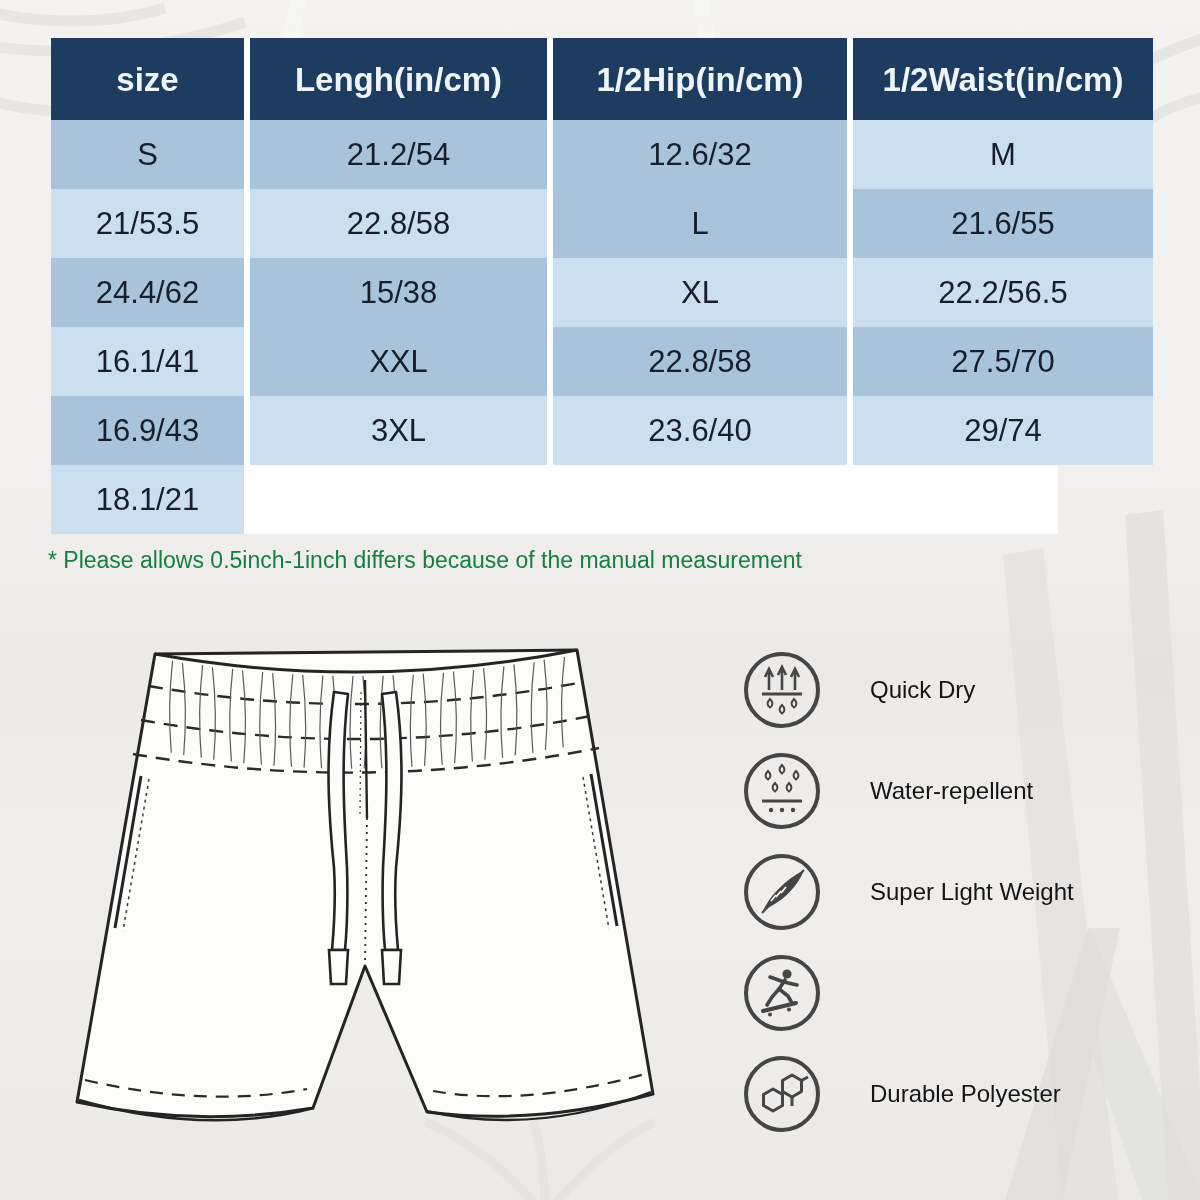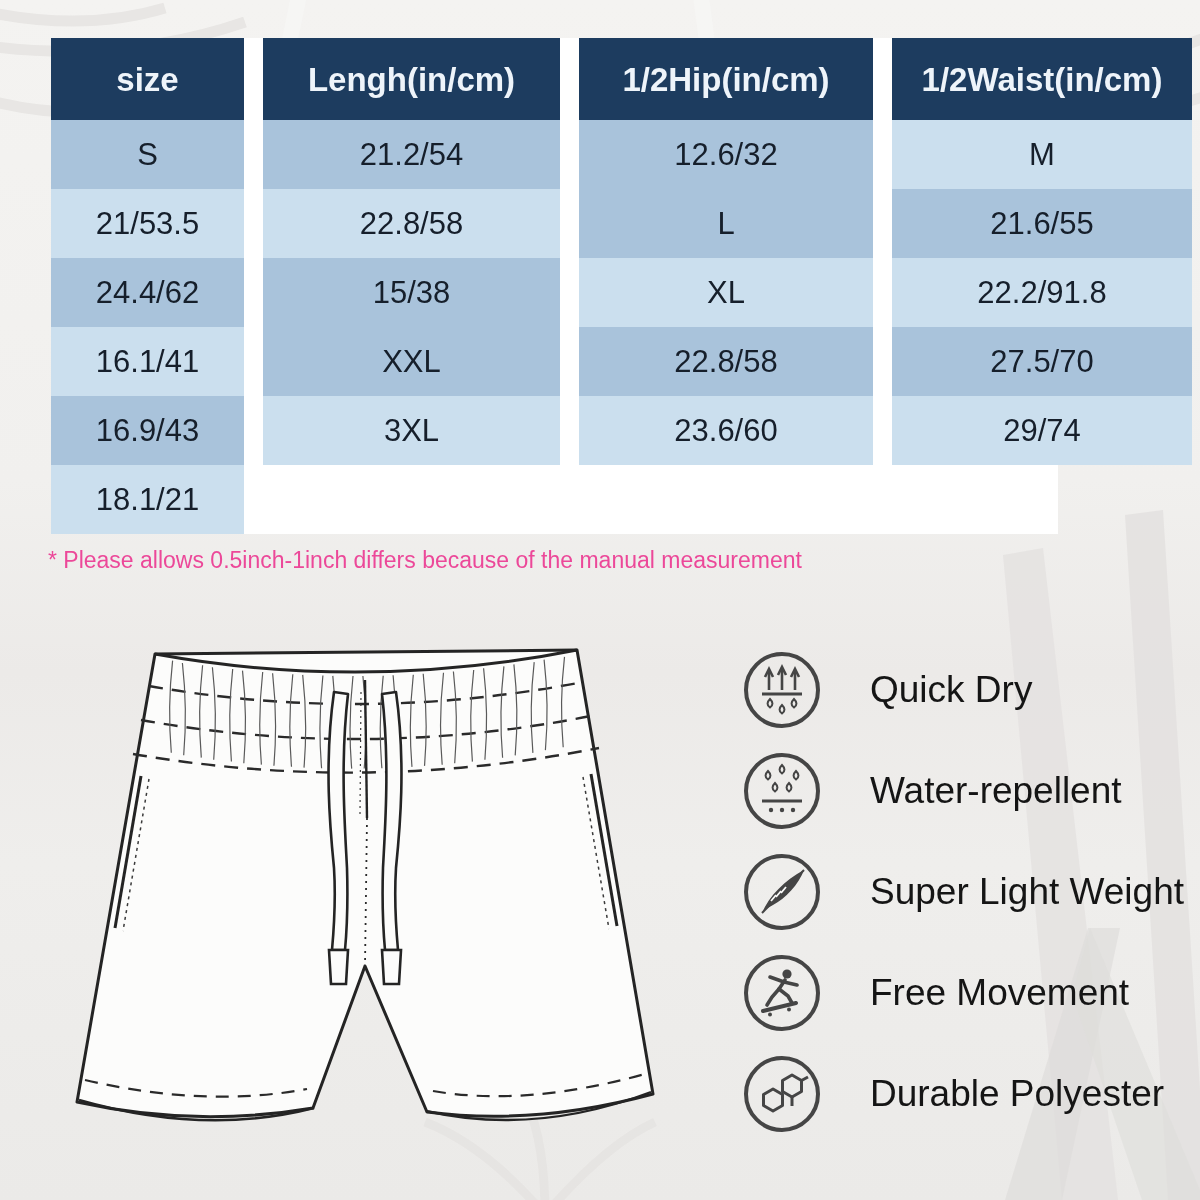--- a/index.html
+++ b/index.html
@@ -9,44 +9,44 @@
     background:linear-gradient(180deg,#f4f3f1 0%,#f1f0ee 40%,#eceae8 56%,#efeeec 72%,#ebeae8 100%);
   }
   .decor{position:absolute;inset:0;z-index:0;}
   .content{position:absolute;inset:0;z-index:1;}
 
   
   .size-table{
     position:absolute;left:51px;top:38px;width:1007px;height:496px;
     display:grid;grid-template-columns:193px 297px 294px 300px;
     grid-template-rows:82px repeat(6,69px);
-    gap:0 19px;background:#ffffff;
+    gap:0 6px;background:#ffffff;
   }
   .cell{display:flex;align-items:center;justify-content:center;line-height:1;}
   .th{background:#1d3c5f;color:#eef4fa;font-size:33px;font-weight:bold;}
   .td{font-size:31px;color:#161f2b;}
   .row-med{background:#a9c3db;}
   .row-light{background:#cbdfee;}
 
   .note{
     position:absolute;left:48px;top:547px;width:820px;
-    font-size:23px;color:#ec4899;letter-spacing:0;
+    font-size:23px;color:#15803d;letter-spacing:0;
   }
 
   
   .shorts{position:absolute;left:55px;top:628px;width:620px;height:520px;}
 
   
   .features{
     position:absolute;left:742px;top:650px;width:450px;
     display:flex;flex-direction:column;gap:21px;
   }
   .feature{display:flex;align-items:center;gap:48px;height:80px;}
   .fi{width:80px;height:80px;flex:0 0 80px;}
-  .flabel{font-size:37px;color:#151515;white-space:nowrap;}
+  .flabel{font-size:24px;color:#151515;white-space:nowrap;}
 </style>
 </head>
 <body>
 
 <svg class="decor" viewBox="0 0 1200 1200" aria-hidden="true">
   <g fill="none" stroke="#e7e5e3" stroke-width="11" opacity="0.9">
     <path d="M-20,45 Q120,65 245,22"></path>
     <path d="M-30,95 Q100,135 215,82"></path>
     <path d="M-12,12 Q85,32 165,8"></path>
     <path d="M1215,35 Q1120,62 1058,132"></path>
@@ -82,30 +82,30 @@
     <div class="cell td row-light">M</div>
     <div class="cell td row-light">21/53.5</div>
     <div class="cell td row-light">22.8/58</div>
 
     <div class="cell td row-med">L</div>
     <div class="cell td row-med">21.6/55</div>
     <div class="cell td row-med">24.4/62</div>
     <div class="cell td row-med">15/38</div>
 
     <div class="cell td row-light">XL</div>
-    <div class="cell td row-light">22.2/91.8</div>
+    <div class="cell td row-light">22.2/56.5</div>
     <div class="cell td row-light">16.1/41</div>
 
     <div class="cell td row-med">XXL</div>
     <div class="cell td row-med">22.8/58</div>
     <div class="cell td row-med">27.5/70</div>
     <div class="cell td row-med">16.9/43</div>
 
     <div class="cell td row-light">3XL</div>
-    <div class="cell td row-light">23.6/60</div>
+    <div class="cell td row-light">23.6/40</div>
     <div class="cell td row-light">29/74</div>
     <div class="cell td row-light">18.1/21</div>
   </div>
 
   <div class="note">* Please allows 0.5inch-1inch differs because of the manual measurement</div>
 
   <svg class="shorts" viewBox="0 0 620 520">
 
     <path d="M100,26 L522,22 L598,466 Q480,498 372,484 L310,338 L258,480 Q140,500 22,474 Z" fill="#fcfcfb" stroke="#242424" stroke-width="3" stroke-linejoin="round"></path>
 
@@ -239,21 +239,20 @@
             <path d="M2,-11 L15,-8"></path>
             <path d="M2,-11 L-12,-16"></path>
             <path d="M-3,-4 L-10,4 L-15,12"></path>
             <path d="M-3,-4 L6,3 L10,10"></path>
           </g>
           <path d="M-19,18 L14,10" stroke="#454545" stroke-width="4" stroke-linecap="round" fill="none"></path>
           <circle cx="-12" cy="21.5" r="2" fill="#454545"></circle>
           <circle cx="7" cy="16.5" r="2" fill="#454545"></circle>
         </svg>
       </span>
-      <span class="flabel">Free Movement</span>
     </div>
 
     <div class="feature">
       <span class="fi">
         <svg viewBox="-40 -40 80 80" width="80" height="80">
           <circle cx="0" cy="0" r="36" fill="none" stroke="#454545" stroke-width="4"></circle>
           <g fill="none" stroke="#454545" stroke-width="3" stroke-linejoin="round">
             <polygon points="-9,-5 0.5,0.5 0.5,11.5 -9,17 -18.5,11.5 -18.5,0.5"></polygon>
             <polygon points="10,-19 19.5,-13.5 19.5,-2.5 10,3 0.5,-2.5 0.5,-13.5"></polygon>
             <line x1="10" y1="3" x2="10" y2="12"></line>

